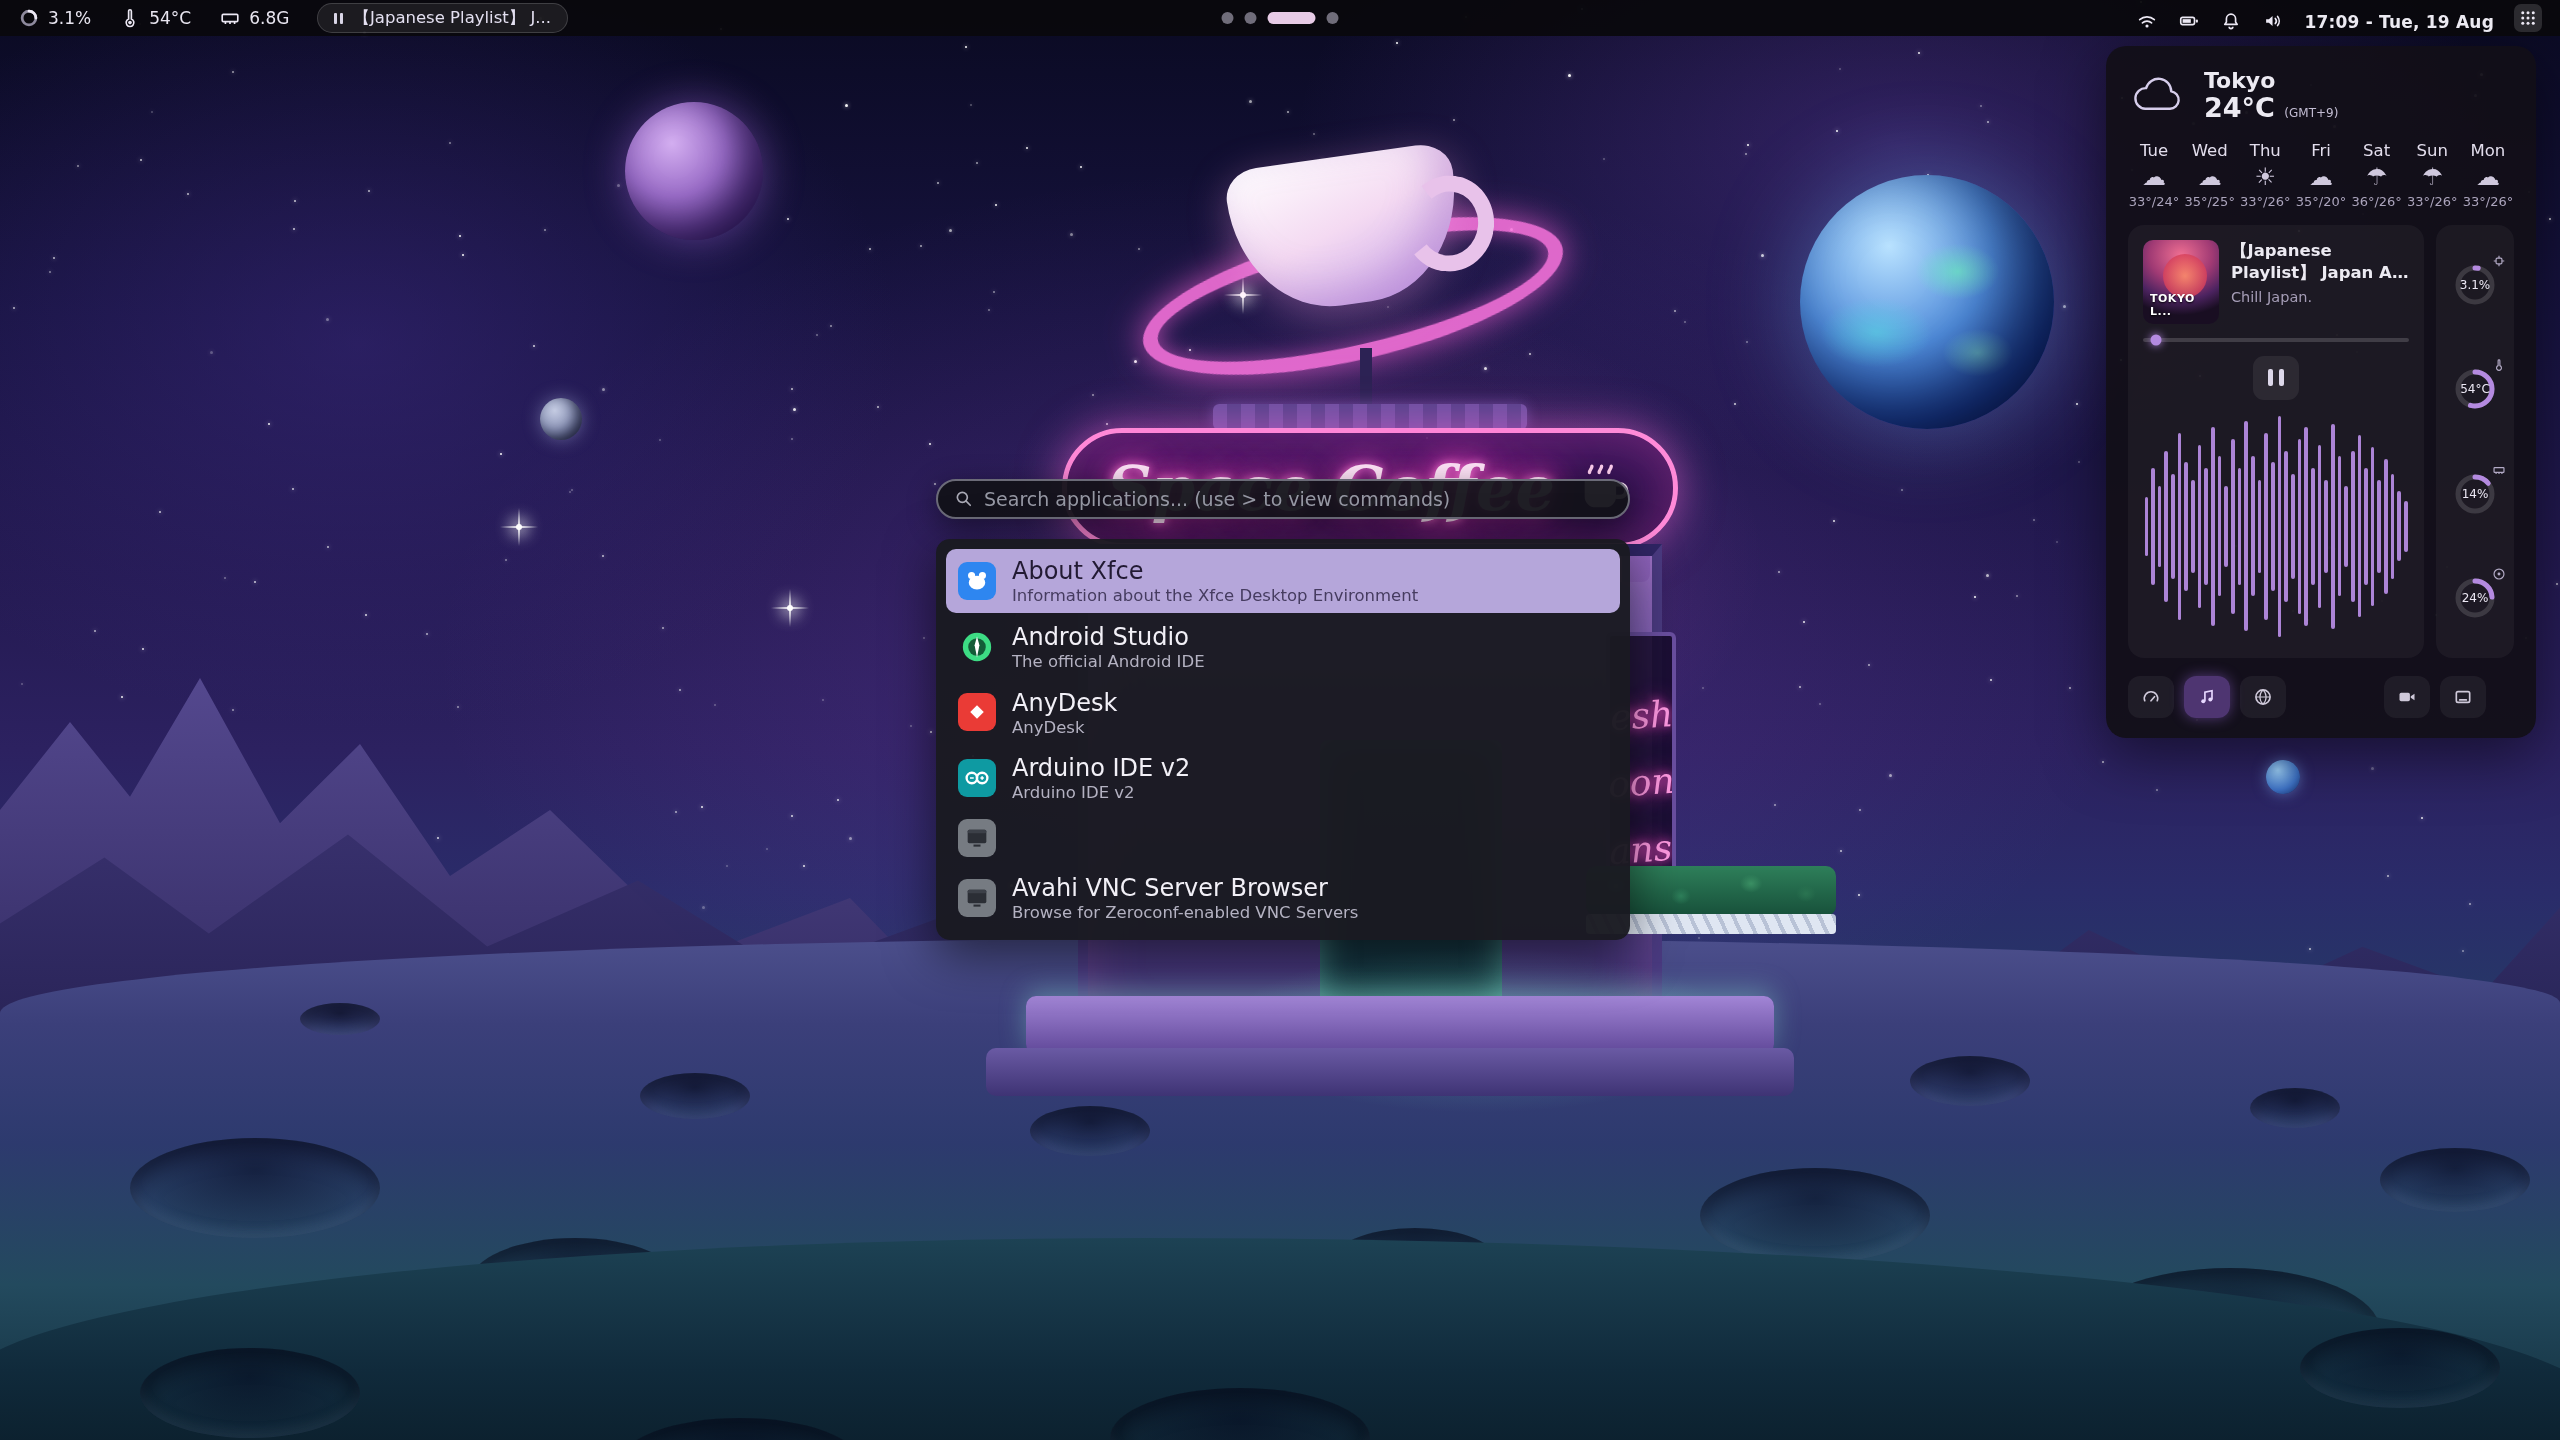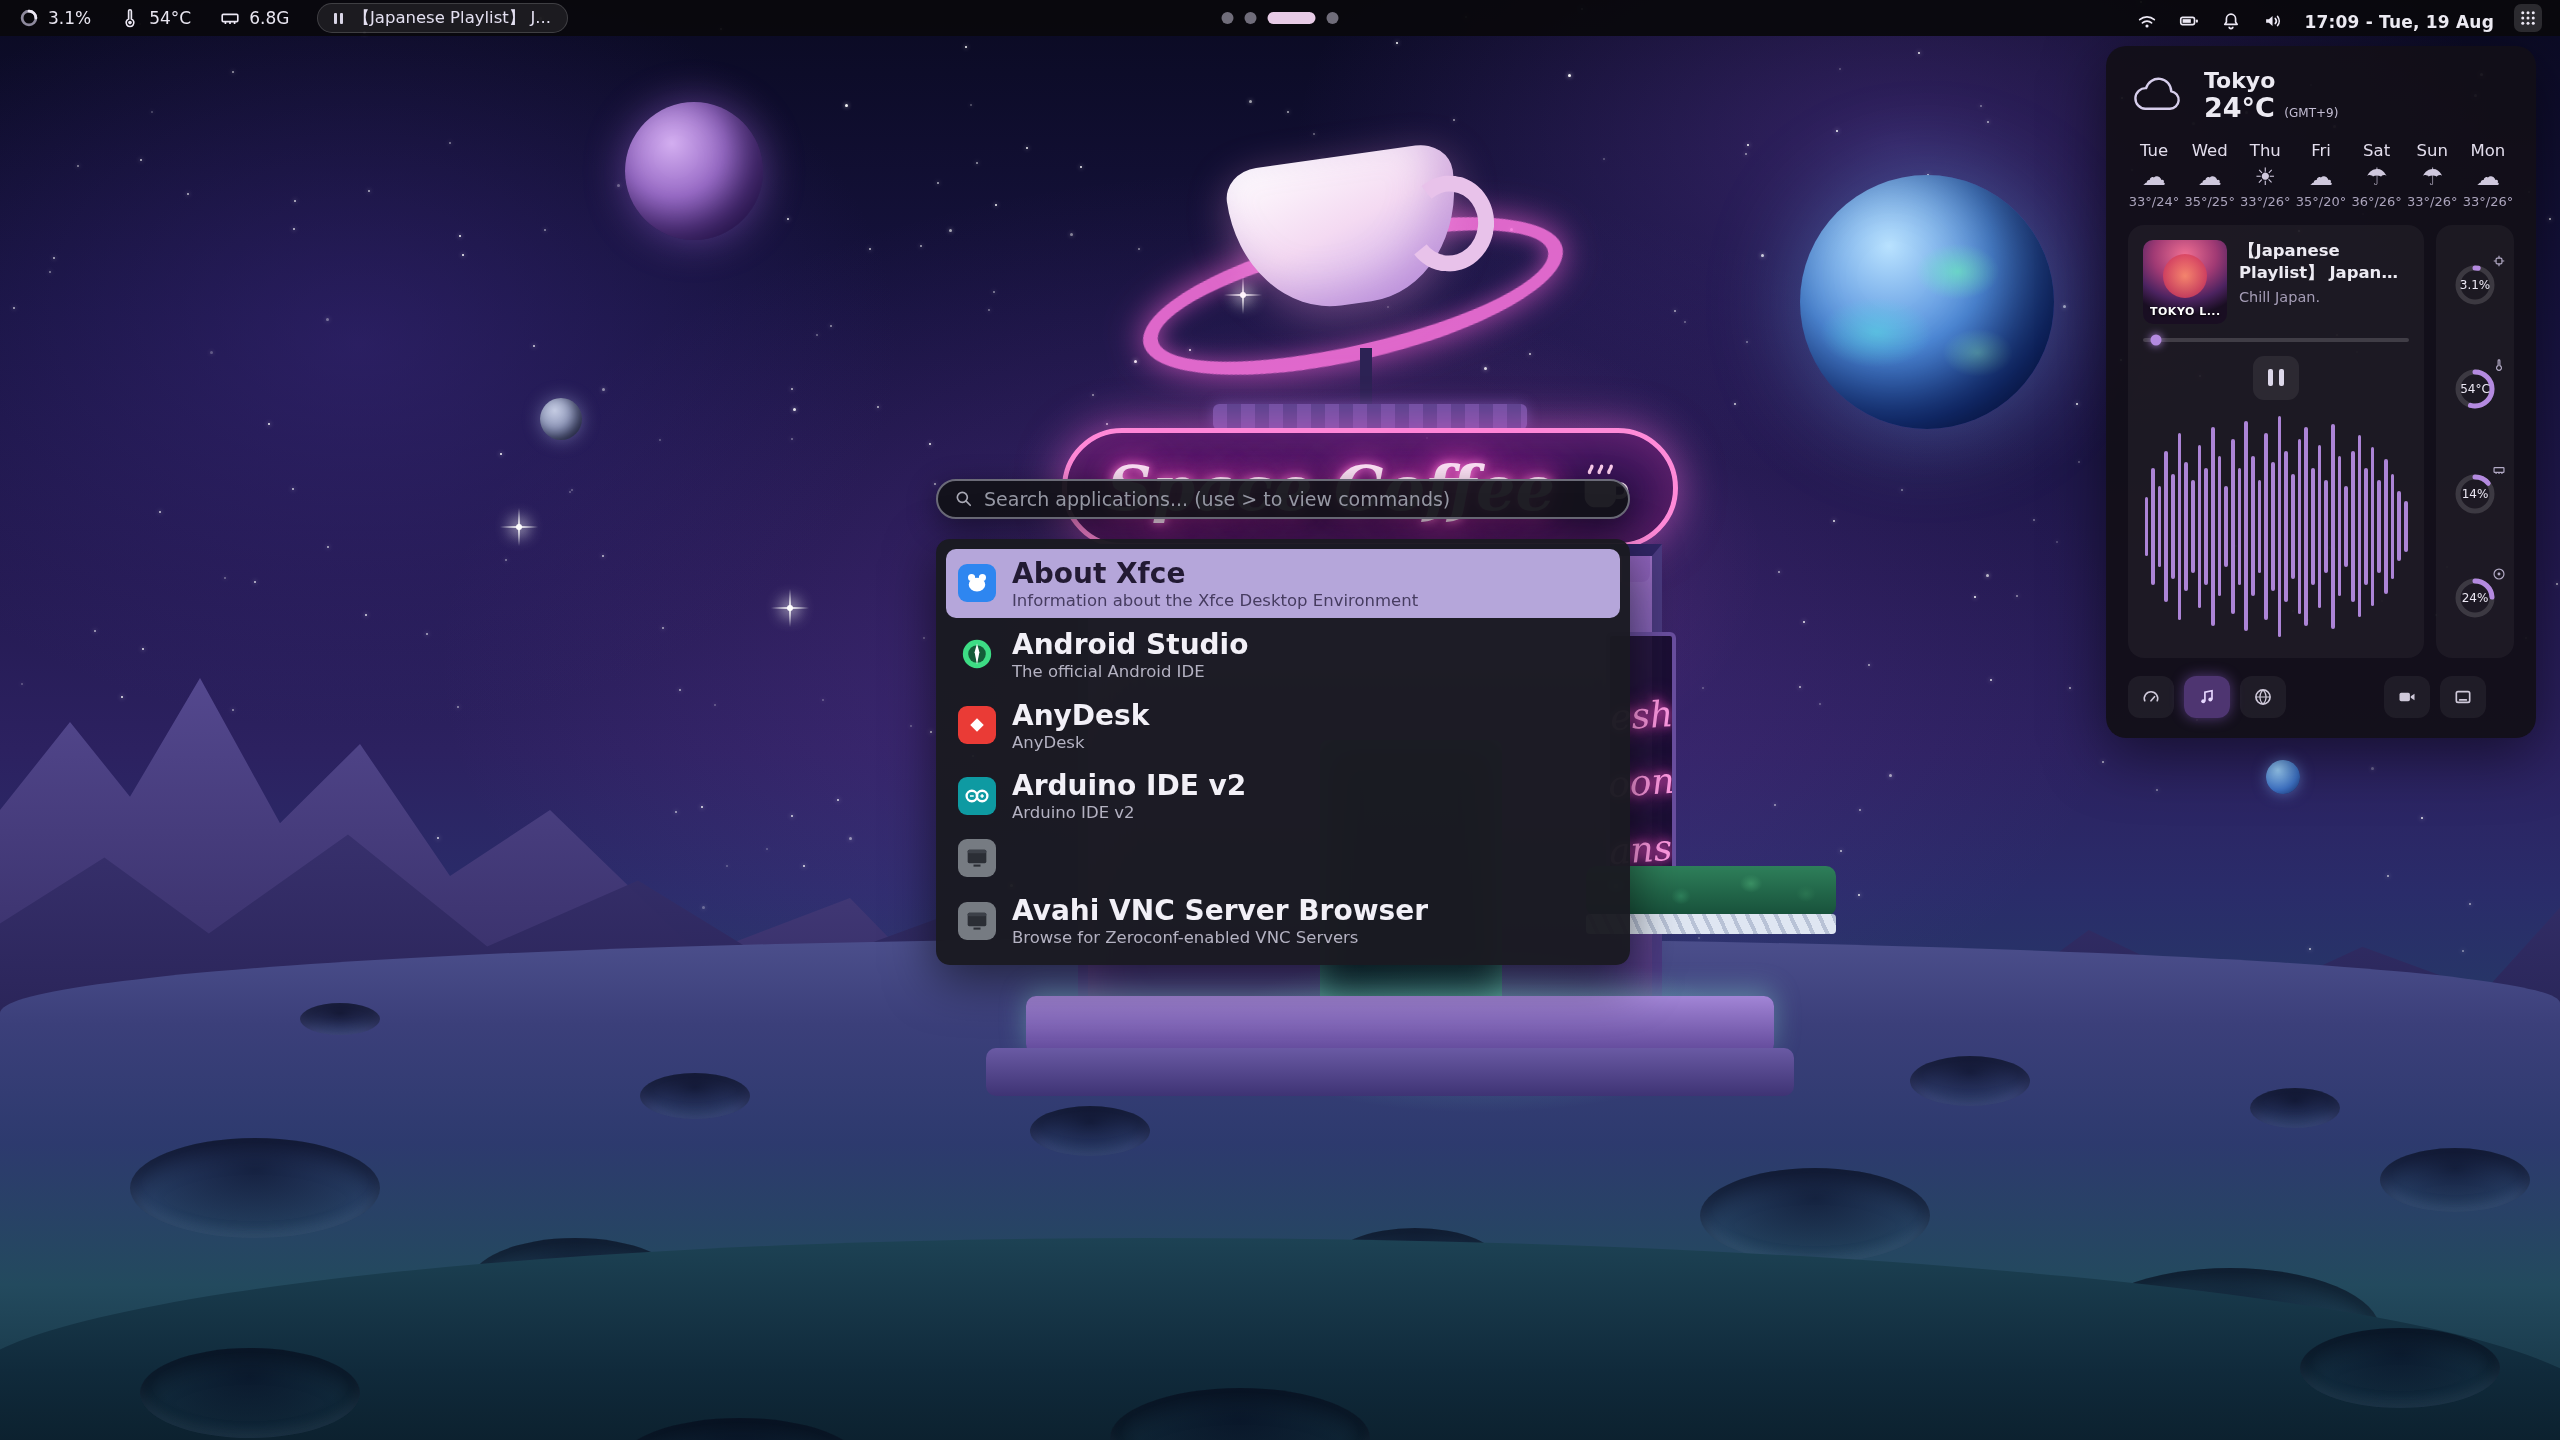--- a/index.html
+++ b/index.html
@@ -136,21 +136,21 @@
   #search-input{flex:1;background:transparent;border:none;outline:none;color:#dcdce6;font-size:19px;
     font-family:"DejaVu Sans",sans-serif;}
   #search-input::placeholder{color:#9597a3;}
   #results{margin-top:20px;border-radius:14px;background:rgba(26,26,33,.97);padding:8px 0;
     box-shadow:0 14px 50px rgba(0,0,0,.55);}
   .item{display:flex;align-items:center;gap:16px;margin:2px 10px;padding:7px 12px;border-radius:10px;}
   .item.selected{background:#b5a6da;}
   .appicon{width:38px;height:38px;border-radius:9px;flex:none;display:flex;align-items:center;justify-content:center;}
   .ic-xfce{background:#2e86f0;} .ic-android{background:transparent;} .ic-anydesk{background:#ea3b36;}
   .ic-arduino{background:#0e9aa2;} .ic-audacity{background:#1d1c30;} .ic-avahi{background:#767b82;}
-  .item-title{font-size:28px;font-weight:bold;color:#f2f0f7;line-height:1.25;}
+  .item-title{font-size:24px;font-weight:normal;color:#f2f0f7;line-height:1.25;}
   .item-desc{font-size:16.5px;color:#b4b2c2;line-height:1.2;}
   .item.selected .item-title{color:#221a33;}
   .item.selected .item-desc{color:#463c60;}
 
   
   #widget{position:absolute;left:2106px;top:46px;width:430px;height:692px;z-index:40;
     background:rgba(18,15,23,.94);border-radius:20px;padding:20px 22px;display:flex;flex-direction:column;gap:16px;
     box-shadow:0 16px 60px rgba(0,0,0,.5);}
   #user-row{display:flex;align-items:center;gap:13px;}
   #avatar{width:50px;height:50px;border-radius:50%;flex:none;
@@ -166,21 +166,21 @@
   #weather-tz{font-size:12px;font-weight:normal;color:#c2bcd2;}
   #forecast{display:flex;justify-content:space-between;margin-top:2px;}
   .fc-col{display:flex;flex-direction:column;align-items:center;gap:5px;width:52px;}
   .fc-day{font-size:16.5px;color:#e2ddec;}
   .fc-icon{font-size:24px;color:#cfc8dd;line-height:1;}
   .fc-temps{font-size:13px;color:#aba4bc;white-space:nowrap;}
   #media-row{display:flex;gap:12px;flex:1;min-height:0;}
   #music-card{flex:1;background:rgba(255,255,255,.045);border-radius:16px;padding:15px;
     display:flex;flex-direction:column;min-width:0;}
   #music-top{display:flex;gap:12px;}
-  #album-art{width:84px;height:84px;border-radius:10px;flex:none;position:relative;overflow:hidden;
+  #album-art{width:76px;height:84px;border-radius:10px;flex:none;position:relative;overflow:hidden;
     background:radial-gradient(70px 60px at 50% 18%, #ef6f92, #a03a74 45%, #4c2360 75%, #190e22 100%);}
   #album-art::before{content:'';position:absolute;left:20px;top:14px;width:44px;height:44px;border-radius:50%;
     background:radial-gradient(circle,#ff8f6a,#d6415c 70%);opacity:.85;}
   #album-caption{position:absolute;left:7px;bottom:6px;font-size:11px;font-weight:bold;color:#fff;
     text-shadow:0 1px 2px #000;letter-spacing:.5px;}
   #track-title{font-size:16.5px;font-weight:bold;line-height:1.35;display:-webkit-box;
     -webkit-line-clamp:2;-webkit-box-orient:vertical;overflow:hidden;}
   #track-subtitle{font-size:14.5px;color:#a59db6;margin-top:5px;}
   #progress{position:relative;height:4px;border-radius:2px;background:rgba(255,255,255,.16);margin-top:14px;}
   #progress-dot{position:absolute;top:50%;transform:translate(-50%,-50%);width:11px;height:11px;border-radius:50%;

